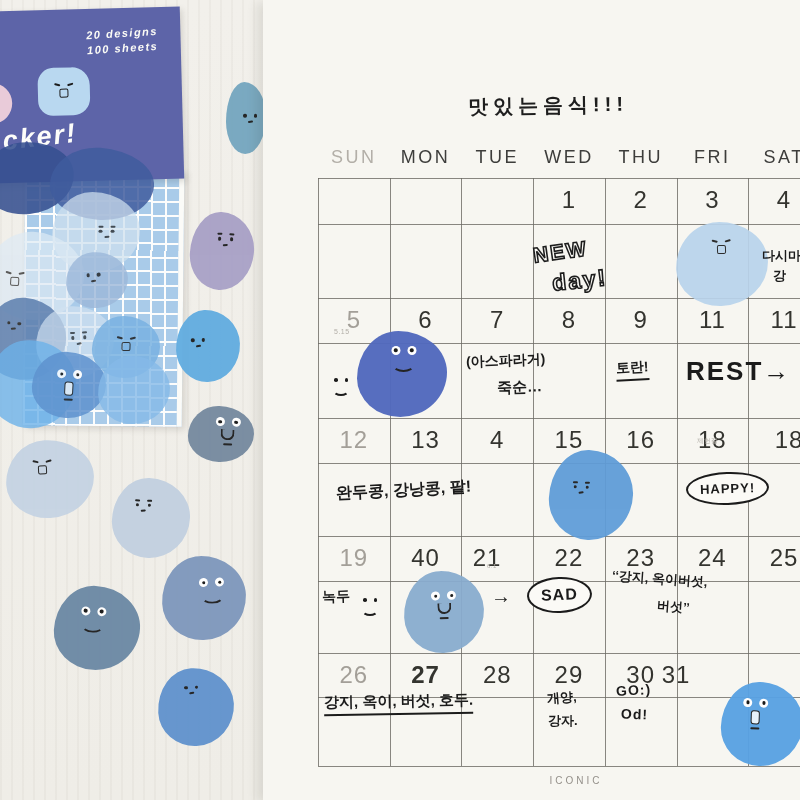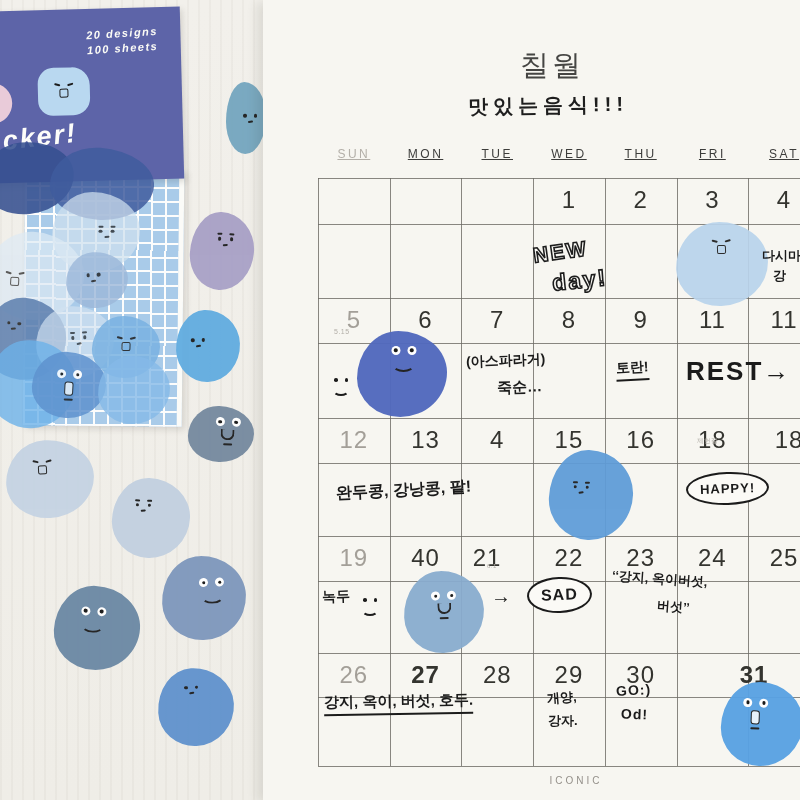--- a/index.html
+++ b/index.html
@@ -11,21 +11,21 @@
          repeating-linear-gradient(90deg, rgba(120,110,95,0.05) 0 2px, transparent 2px 11px),
          linear-gradient(#f2f0eb,#efede7);}
   
   .paper{position:absolute;left:263px;top:0;width:537px;height:800px;z-index:2;
          background:#f7f6f1;box-shadow:-6px 2px 10px rgba(60,55,45,0.12);}
   .cal-title{position:absolute;left:552px;top:46px;transform:translateX(-50%);z-index:3;
              font-size:29px;letter-spacing:3px;color:#454543;}
   .cal-subtitle{position:absolute;left:548px;top:92px;transform:translateX(-50%) rotate(-1deg);z-index:3;
                 font-size:20px;font-weight:bold;letter-spacing:5px;color:#1e1e1e;}
   .day-header{position:absolute;transform:translateX(-50%);z-index:3;
-              font-size:12px;letter-spacing:2.5px;color:#3d3d3b;text-decoration:underline;}
+              font-size:18px;letter-spacing:2.5px;color:#3d3d3b;}
   .day-header.sun{color:#b3afa8;}
   .grid-line{position:absolute;background:#6b6a64;opacity:0.8;z-index:3;}
   .date-cell{position:absolute;transform:translateX(-50%);z-index:3;
              font-size:24px;color:#34342f;letter-spacing:1px;}
   .date-cell.sun{color:#a39f98;}
   .footer-brand{position:absolute;transform:translateX(-50%);z-index:3;
                 font-size:10px;letter-spacing:3px;color:#94908a;}
   
   .blob{position:absolute;border-radius:46% 54% 52% 48% / 55% 48% 52% 45%;}
   .face{position:absolute;display:flex;flex-direction:column;align-items:center;gap:3px;
@@ -95,21 +95,20 @@
         </div>
       </div>
     <div class="pack-blob-pink"></div>
     <div class="pack-script">icker!</div>
   </div>
 
   <div class="grid-card"></div>
 
   <div class="paper"></div>
 
-  <div class="cal-title">칠월</div>
   <div class="cal-subtitle">맛있는음식!!!</div>
 
   <div id="header-layer">
       <div class="day-header sun" style="left: 353.85px; top: 147px;">SUN</div>
       <div class="day-header" style="left: 425.55px; top: 147px;">MON</div>
       <div class="day-header" style="left: 497.25px; top: 147px;">TUE</div>
       <div class="day-header" style="left: 568.95px; top: 147px;">WED</div>
       <div class="day-header" style="left: 640.65px; top: 147px;">THU</div>
       <div class="day-header" style="left: 712.35px; top: 147px;">FRI</div>
       <div class="day-header" style="left: 784.05px; top: 147px;">SAT</div>
@@ -158,21 +157,21 @@
       <div class="date-cell" style="left: 487px; top: 544px; text-align: center;">21</div>
       <div class="date-cell" style="left: 568.95px; top: 544px;">22</div>
       <div class="date-cell" style="left: 640.65px; top: 544px;">23</div>
       <div class="date-cell" style="left: 712.35px; top: 544px;">24</div>
       <div class="date-cell" style="left: 784.05px; top: 544px;">25</div>
       <div class="date-cell sun" style="left: 353.85px; top: 661px;">26</div>
       <div class="date-cell" style="left: 425.55px; top: 661px; font-weight: bold;">27</div>
       <div class="date-cell" style="left: 497.25px; top: 661px;">28</div>
       <div class="date-cell" style="left: 568.95px; top: 661px;">29</div>
       <div class="date-cell" style="left: 640.65px; top: 661px;">30</div>
-      <div class="date-cell" style="left: 754px; top: 661px; font-weight: bold;">31</div>
+      <div class="date-cell" style="left: 676px; top: 661px;">31</div>
     </div>
   <div id="sticker-layer">
       <div class="blob" style="left: -18px; top: 142px; width: 92px; height: 72px; background: rgb(53, 80, 143); opacity: 0.88; transform: rotate(-6deg); z-index: 4;"></div>
       <div class="blob" style="left: 50px; top: 148px; width: 104px; height: 72px; background: rgb(63, 92, 158); opacity: 0.85; transform: rotate(4deg); z-index: 4;"></div>
       <div class="blob" style="left: 52px; top: 192px; width: 88px; height: 80px; background: rgb(207, 224, 239); opacity: 0.72; transform: rotate(0deg); z-index: 4;">
         <div class="face" style="left: 62%; top: 50%;">
           <div class="eyes">
             <span class="eye-col">
               <span class="brow"></span>
               <span class="eye-dot"></span>

